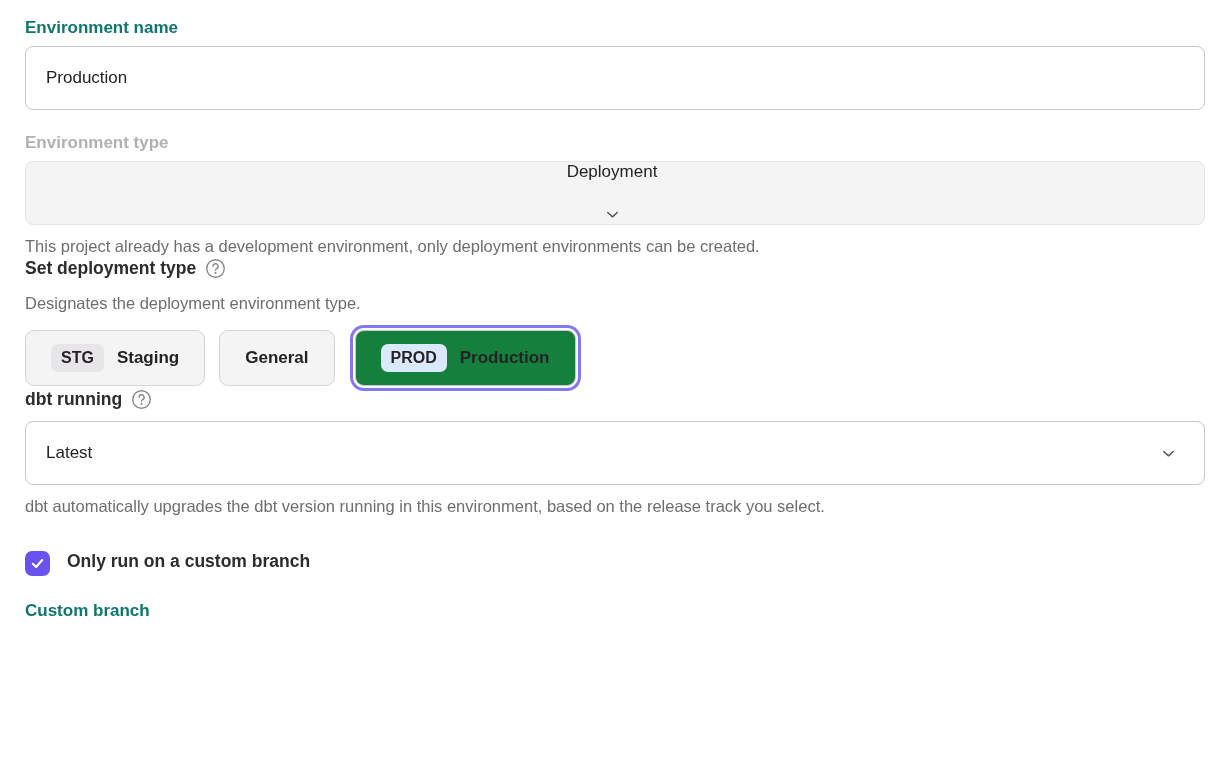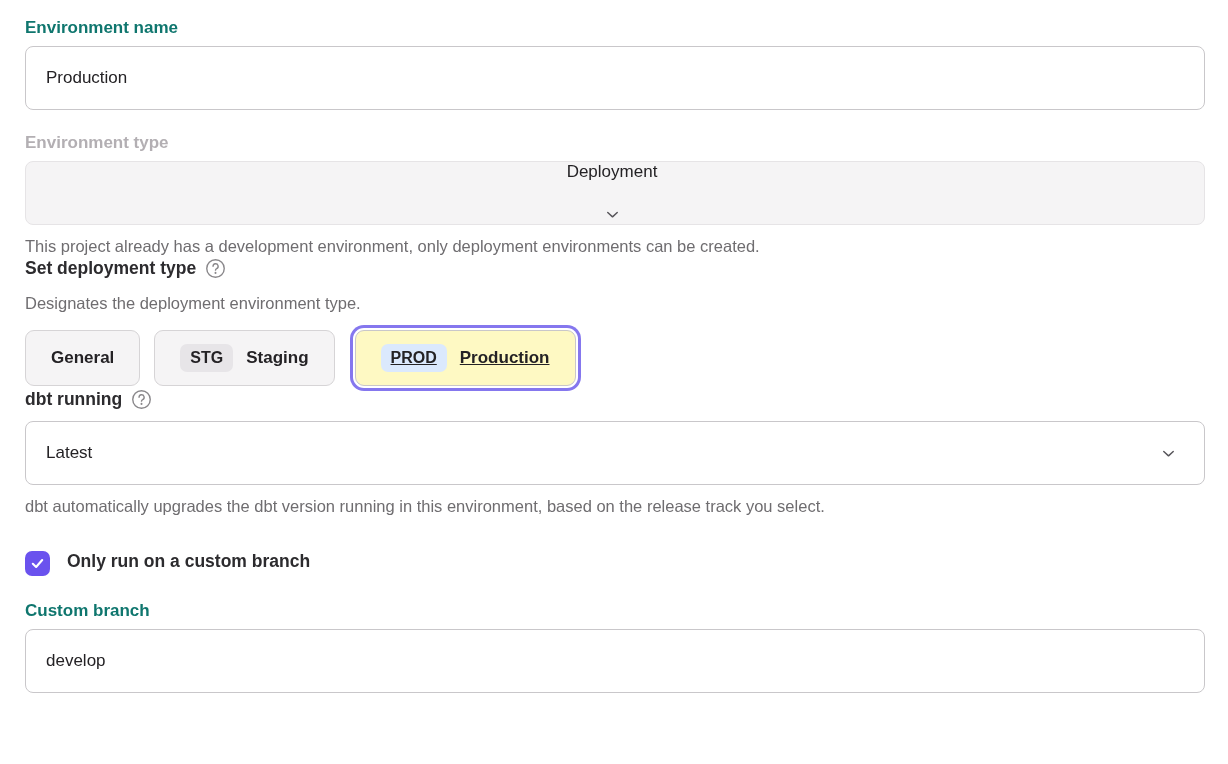--- a/index.html
+++ b/index.html
@@ -102,25 +102,24 @@
     align-items: center;
     gap: 13px;
     padding: 0 25px;
     font-family: "Liberation Sans", sans-serif;
     font-size: 17px;
     font-weight: 600;
     color: #242225;
     cursor: pointer;
   }
   .type-btn.selected {
-    background: #fef9c3;
+    background: #15803d;
     border-color: #c9c7ca;
     box-shadow: 0 0 0 2px #ffffff, 0 0 0 5px #8577ee;
     margin: 0 6px;
-    text-decoration: underline;
   }
   .badge {
     display: inline-block;
     border-radius: 7px;
     padding: 5px 10px;
     font-size: 16px;
     font-weight: 600;
     color: #242225;
   }
   .badge-stg { background: #e7e5e8; }
@@ -183,26 +182,26 @@
           <circle cx="12" cy="12" r="10" stroke="#8a888b" stroke-width="1.6"></circle>
           <path d="M9.2 9.4a2.9 2.9 0 1 1 4.1 2.7c-.85.4-1.3.95-1.3 1.8" stroke="#8a888b" stroke-width="1.6" stroke-linecap="round" fill="none"></path>
           <circle cx="12" cy="17" r="1.15" fill="#8a888b"></circle>
         </svg>
       </span>
     </div>
     <p class="desc">Designates the deployment environment type.</p>
 
     <div class="type-buttons">
       <button class="type-btn">
-        <span>General</span>
-      </button>
-
-      <button class="type-btn">
         <span class="badge badge-stg">STG</span>
         <span>Staging</span>
+      </button>
+
+      <button class="type-btn">
+        <span>General</span>
       </button>
 
       <button class="type-btn selected">
         <span class="badge badge-prod">PROD</span>
         <span>Production</span>
       </button>
     </div>
   </div>
 
   <div class="section">
@@ -231,16 +230,15 @@
     <span class="checkbox">
       <svg width="15" height="15" viewBox="0 0 24 24" fill="none">
         <path d="M4.5 12.5 L9.8 17.5 L19.5 6.5" stroke="#ffffff" stroke-width="3.4" stroke-linecap="round" stroke-linejoin="round"></path>
       </svg>
     </span>
     <span class="checkbox-label">Only run on a custom branch</span>
   </div>
 
   <div class="field mt-section">
     <label class="field-label">Custom branch</label>
-    <input class="text-input" type="text" value="develop" style="">
   </div>
 
 </div>
 
 </body></html>

